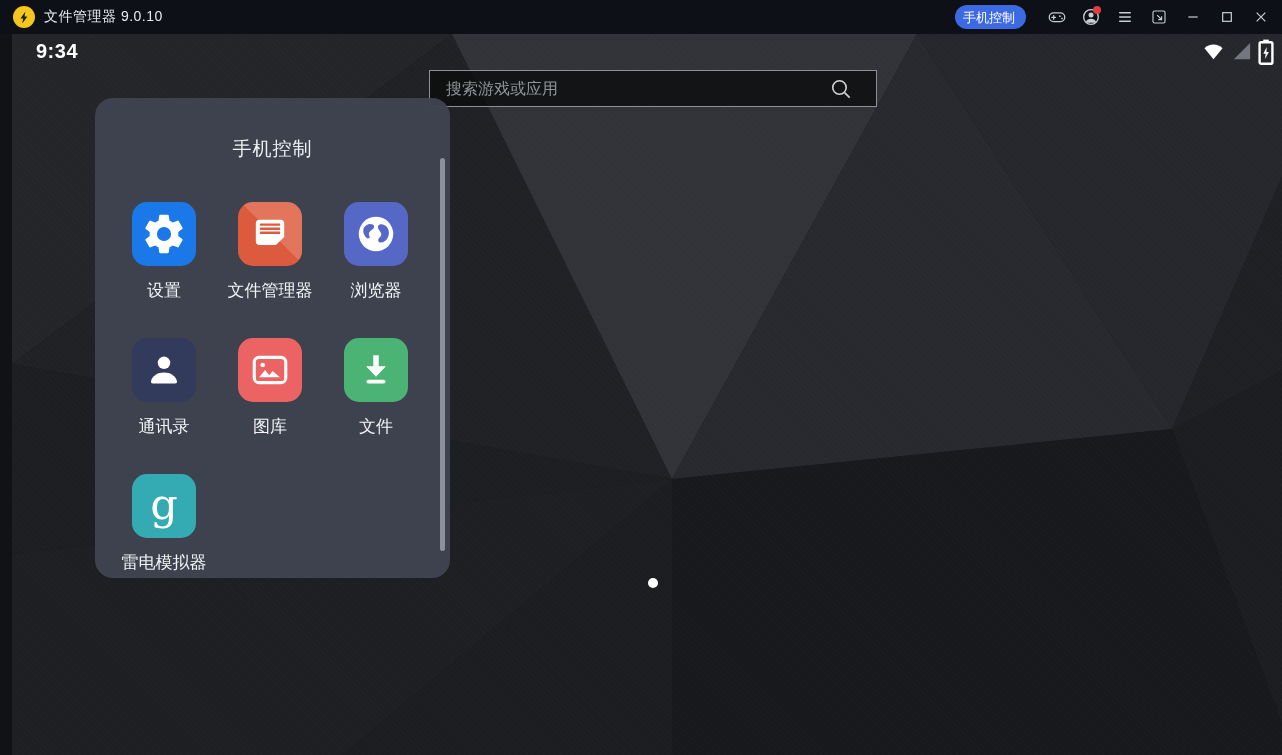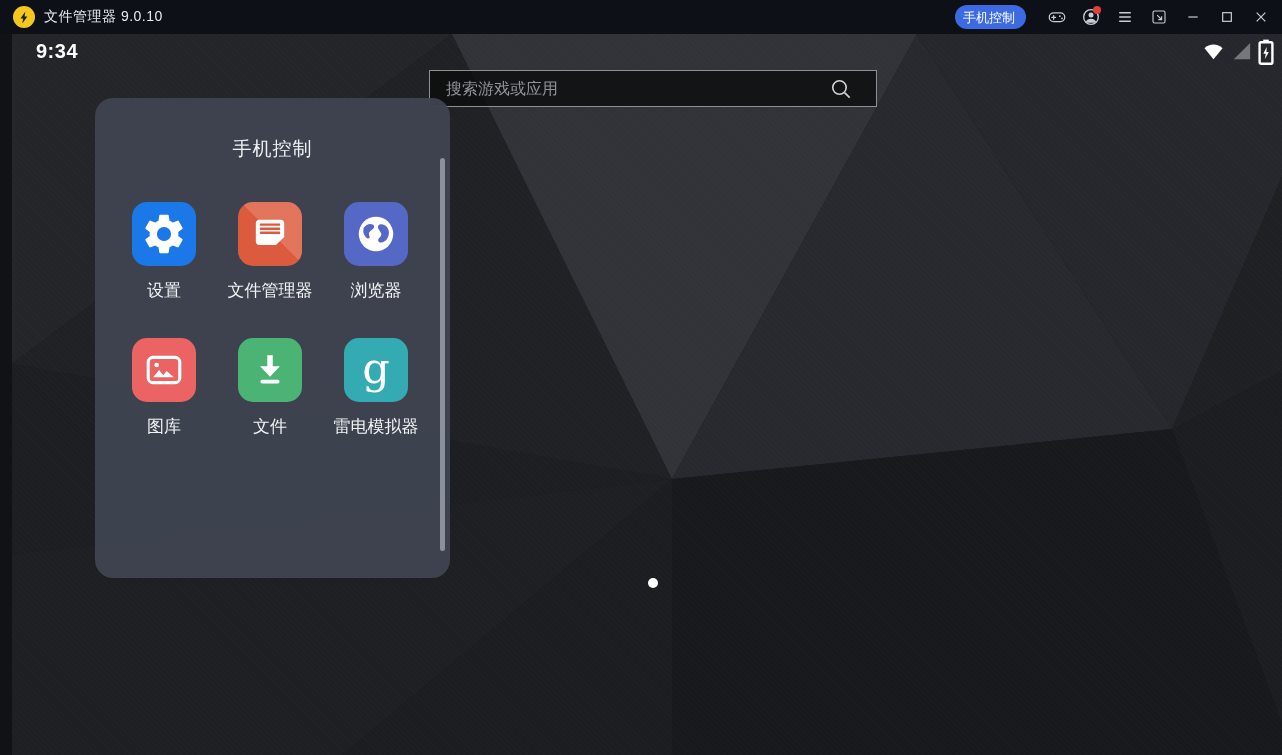--- a/index.html
+++ b/index.html
@@ -218,20 +218,29 @@
         <div class="app-icon" style="background-color: rgb(85, 104, 198); color: rgb(85, 104, 198);">
           <svg width="46" height="46" viewBox="0 0 24 24">
             <circle cx="12" cy="12" r="9" fill="#fff"></circle>
             <path fill="currentColor" d="M5.6 8.8c1.3-2 3.4-2.6 4.9-1.6 1 .8.4 2-.6 2.6-1.3.7-2 1.9-1.4 3.1.6 1.1-.3 1.9-1.3 1.2-1.6-1.3-2.2-3.4-1.6-5.3z"></path>
             <path fill="currentColor" d="M13.2 7.6c1-1.2 3-.9 4.4.6 1.4 1.5 1.5 4 .4 5.9-.9 1.7-2.6 2.7-4 2.3-1.2-.4-1-1.8-.1-2.6.9-.8 1.2-1.9.4-2.9-.8-1-1.7-2.2-1.1-3.3z"></path>
           </svg>
         </div>
         <div class="app-label">浏览器</div>
       </div>
 
+      <div class="app">
+        <div class="app-icon" style="background-color: rgb(50, 59, 92); color: rgb(50, 59, 92);">
+          <svg width="44" height="44" viewBox="0 0 24 24" fill="#fff">
+            <circle cx="12" cy="8.1" r="3.4"></circle>
+            <path d="M4.9 18.3c.5-3.2 3.6-5 7.1-5s6.6 1.8 7.1 5c.1.6-.4 1.1-1 1.1H5.9c-.6 0-1.1-.5-1-1.1z"></path>
+          </svg>
+        </div>
+        <div class="app-label">通讯录</div>
+      </div>
 
       <div class="app">
         <div class="app-icon" style="background-color: rgb(236, 99, 99); color: rgb(236, 99, 99);">
           <svg width="44" height="44" viewBox="0 0 24 24">
             <rect x="3.4" y="5.1" width="17.2" height="13.8" rx="2.6" fill="none" stroke="#fff" stroke-width="1.7"></rect>
             <circle cx="8" cy="9.3" r="1.25" fill="#fff"></circle>
             <path d="M6.1 15.9 9.3 12l2.3 2.8 1.8-2.2 4 3.3z" fill="#fff"></path>
           </svg>
         </div>
         <div class="app-label">图库</div>

